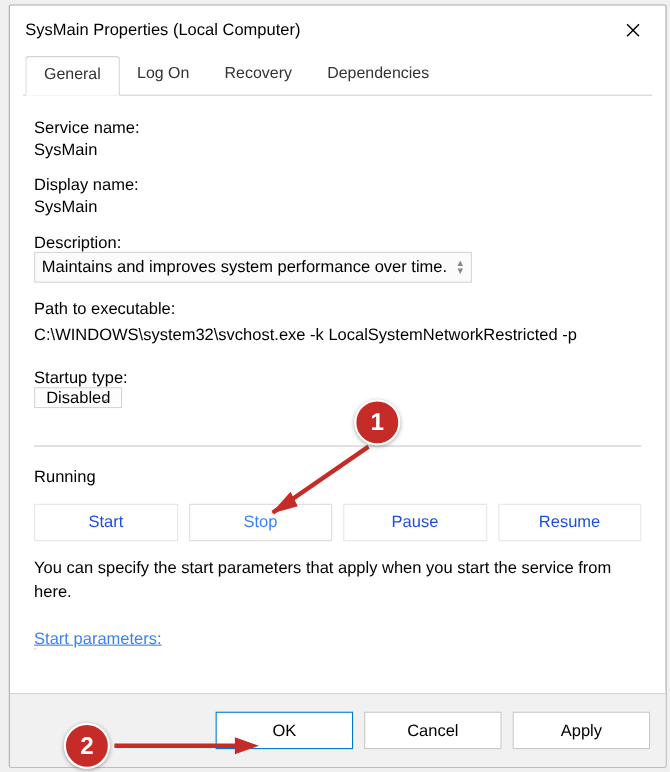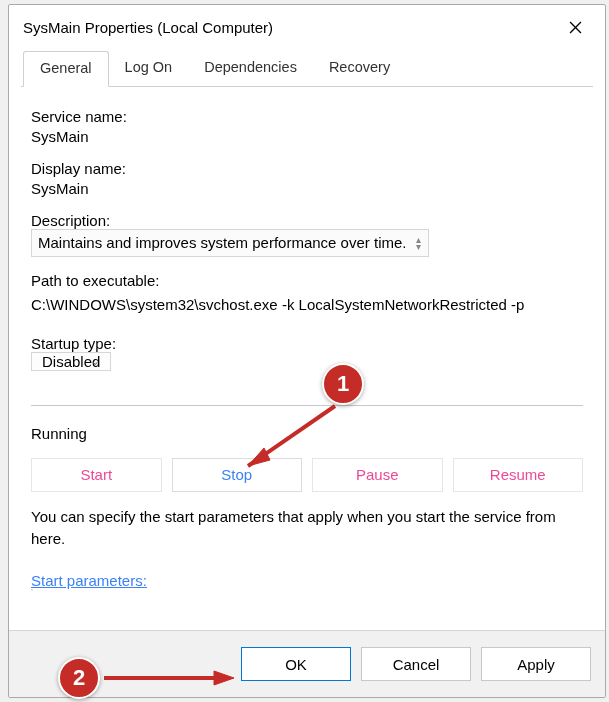--- a/index.html
+++ b/index.html
@@ -63,35 +63,35 @@
 }
 .select .chev { position:absolute; right:10px; color:#777; font-size:12px; }
 
 .divider { border-top: 1px solid #c8c8c8; margin: 34px 0 16px 0; }
 
 .svc-buttons { display:flex; gap: 10px; margin: 16px 0 14px 0; }
 .svc-buttons button {
   flex:1; height: 34px; border: 1px solid #dcdcdc; background:#fff;
   font-size: 15px; color:#3b82f6; cursor: default;
 }
-.svc-buttons button.disabled { color:#ec4899; border-color:#e6e6e6; }
+.svc-buttons button.disabled { color:#1d4ed8; border-color:#e6e6e6; }
 
 .hint { line-height:1.45; margin-bottom: 20px; }
 
 .params-row .label { color:#3b82f6;text-decoration:underline; }
 .params-input {
   flex:1; border:1px solid #e2e2e2; height:30px; background:#fff;
 }
 
 .footer {
   background:#f1f1f1; border-top:1px solid #d6d6d6; padding: 16px 14px;
   display:flex; justify-content:flex-end; gap:10px;
 }
 .footer button {
-  width:110px; height:34px; border:1px solid #c8c8c8; background:#fff;
+  width:125px; height:34px; border:1px solid #c8c8c8; background:#fff;
   font-size:15px; cursor:default;
 }
 .footer button.primary { border:1px solid #0078d4; }
 
 
 .badge {
   position:absolute; width:42px; height:42px; border-radius:50%;
   background:#c52b27; border:2px solid #fff; color:#fff;
   display:flex; align-items:center; justify-content:center;
   font-size:22px; font-weight:700; z-index:50;
@@ -112,22 +112,22 @@
           <line x1="1" y1="1" x2="11" y2="11" stroke="#000" stroke-width="1.2"></line>
           <line x1="11" y1="1" x2="1" y2="11" stroke="#000" stroke-width="1.2"></line>
         </svg>
     </div>
   </div>
 
   <div class="body">
     <div class="tabs">
       <div class="tab active">General</div>
       <div class="tab">Log On</div>
+      <div class="tab">Recovery</div>
       <div class="tab">Dependencies</div>
-      <div class="tab">Recovery</div>
     </div>
 
     <div class="content">
 
       <div class="row">
         <div class="label">Service name:</div>
         <div class="value">SysMain</div>
       </div>
 
       <div class="row">

